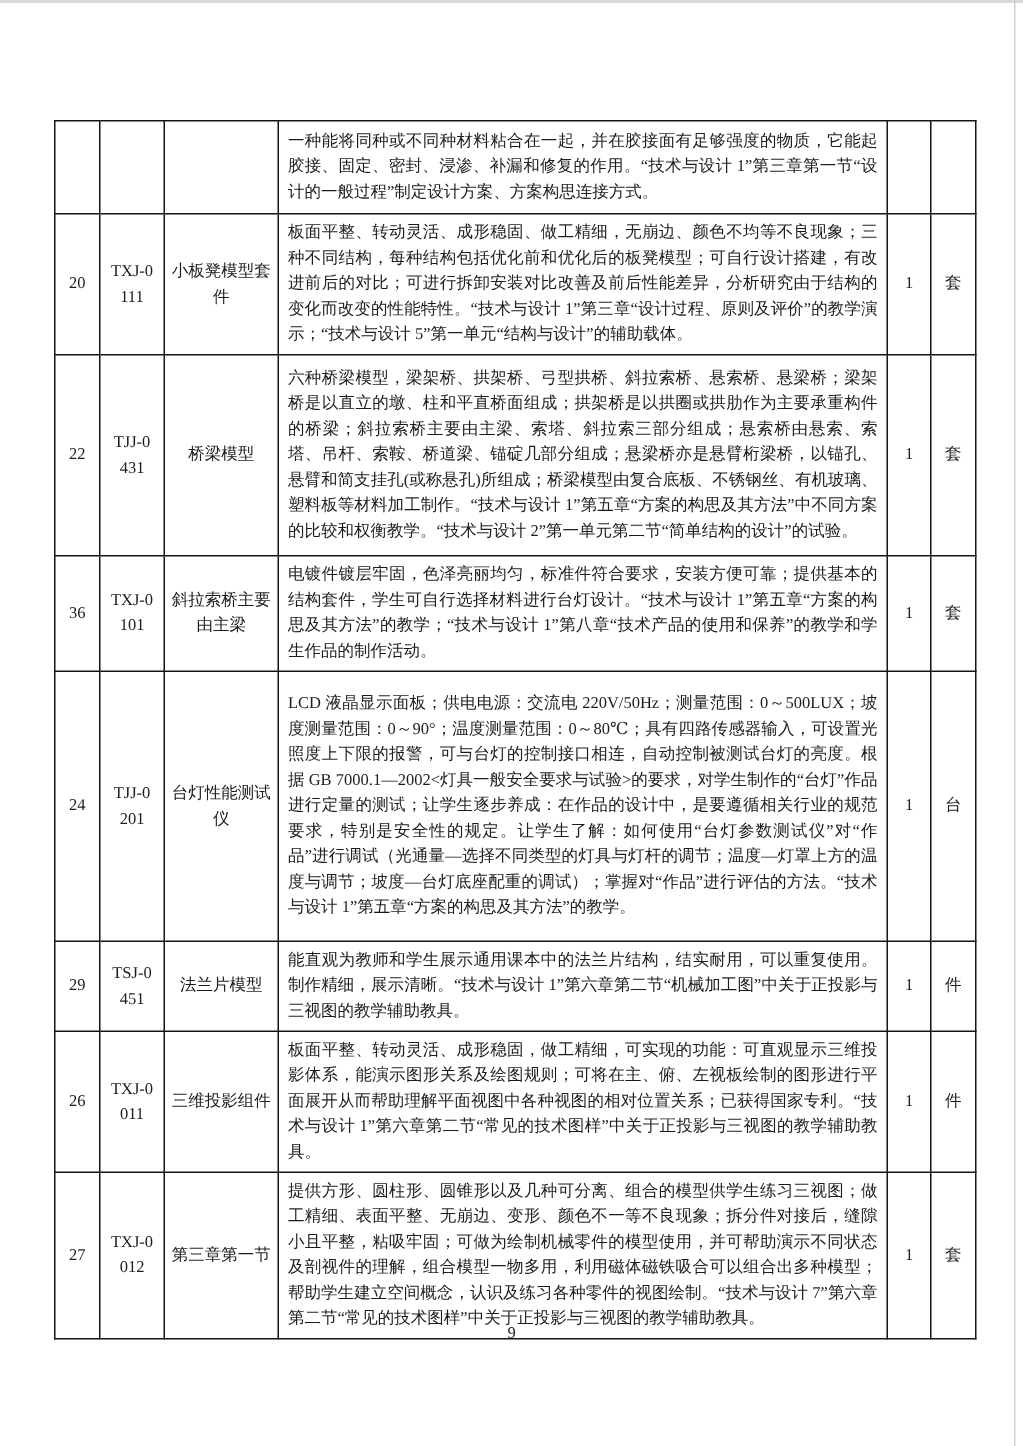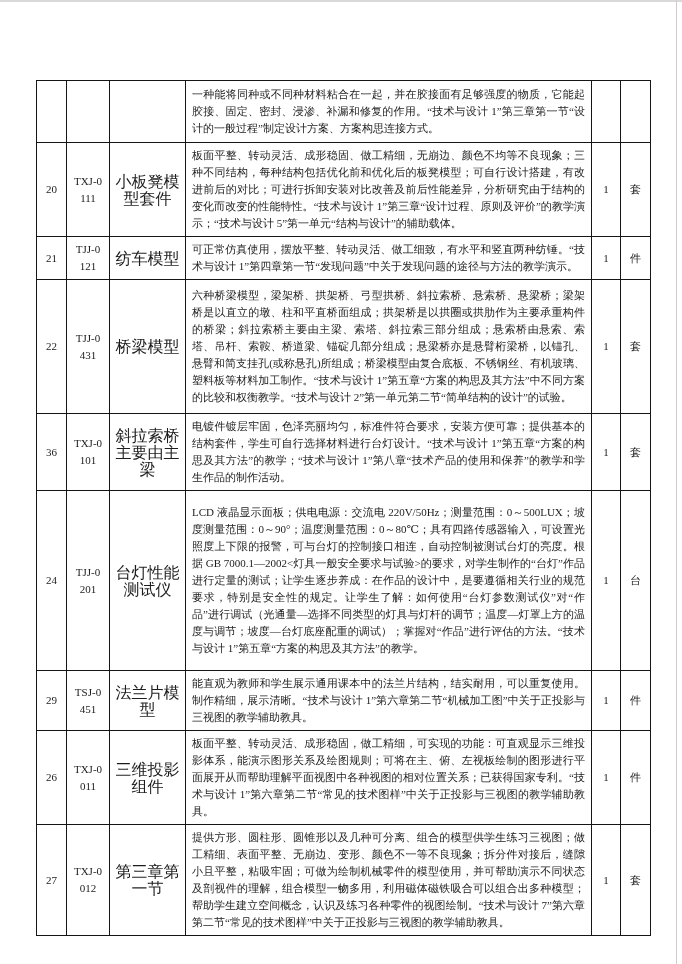--- a/index.html
+++ b/index.html
@@ -32,21 +32,21 @@
     border: 1px solid #151515;
     vertical-align: middle;
     font-size: 11px;
     line-height: 17px;
     text-align: center;
     padding: 2px 3px;
     word-break: break-all;
   }
   .spec-table td.c-no   { font-family: Liberation Serif, serif; }
   .spec-table td.c-code { white-space: pre-line; letter-spacing: 0; margin-top: 36px; }
-  .spec-table td.c-name { font-size: 16px; }
+  .spec-table td.c-name { font-size: 11px; }
   .spec-table td.c-desc {
     text-align: justify;
     font-size: 11px;
     line-height: 17px;
     padding: 4px 6px;
     vertical-align: middle;
   }
   .spec-table td.c-qty, .spec-table td.c-unit { font-size: 11px; }
   
   tr.r0 { height: 62px; }
@@ -92,29 +92,20 @@
       <td class="c-unit"></td>
     </tr>
     <tr class="r1">
       <td class="c-no">20</td>
       <td class="c-code">TXJ-0
 111</td>
       <td class="c-name">小板凳模型套件</td>
       <td class="c-desc">板面平整、转动灵活、成形稳固、做工精细，无崩边、颜色不均等不良现象；三种不同结构，每种结构包括优化前和优化后的板凳模型；可自行设计搭建，有改进前后的对比；可进行拆卸安装对比改善及前后性能差异，分析研究由于结构的变化而改变的性能特性。“技术与设计 1”第三章“设计过程、原则及评价”的教学演示；“技术与设计 5”第一单元“结构与设计”的辅助载体。</td>
       <td class="c-qty">1</td>
       <td class="c-unit">套</td>
-    </tr>
-    <tr class="r2">
-      <td class="c-no">21</td>
-      <td class="c-code">TJJ-0
-121</td>
-      <td class="c-name">纺车模型</td>
-      <td class="c-desc">可正常仿真使用，摆放平整、转动灵活、做工细致，有水平和竖直两种纺锤。“技术与设计 1”第四章第一节“发现问题”中关于发现问题的途径与方法的教学演示。</td>
-      <td class="c-qty">1</td>
-      <td class="c-unit">件</td>
     </tr>
     <tr class="r3">
       <td class="c-no">22</td>
       <td class="c-code">TJJ-0
 431</td>
       <td class="c-name">桥梁模型</td>
       <td class="c-desc">六种桥梁模型，梁架桥、拱架桥、弓型拱桥、斜拉索桥、悬索桥、悬梁桥；梁架桥是以直立的墩、柱和平直桥面组成；拱架桥是以拱圈或拱肋作为主要承重构件的桥梁；斜拉索桥主要由主梁、索塔、斜拉索三部分组成；悬索桥由悬索、索塔、吊杆、索鞍、桥道梁、锚碇几部分组成；悬梁桥亦是悬臂桁梁桥，以锚孔、悬臂和简支挂孔(或称悬孔)所组成；桥梁模型由复合底板、不锈钢丝、有机玻璃、塑料板等材料加工制作。“技术与设计 1”第五章“方案的构思及其方法”中不同方案的比较和权衡教学。“技术与设计 2”第一单元第二节“简单结构的设计”的试验。</td>
       <td class="c-qty">1</td>
       <td class="c-unit">套</td>
     </tr>

